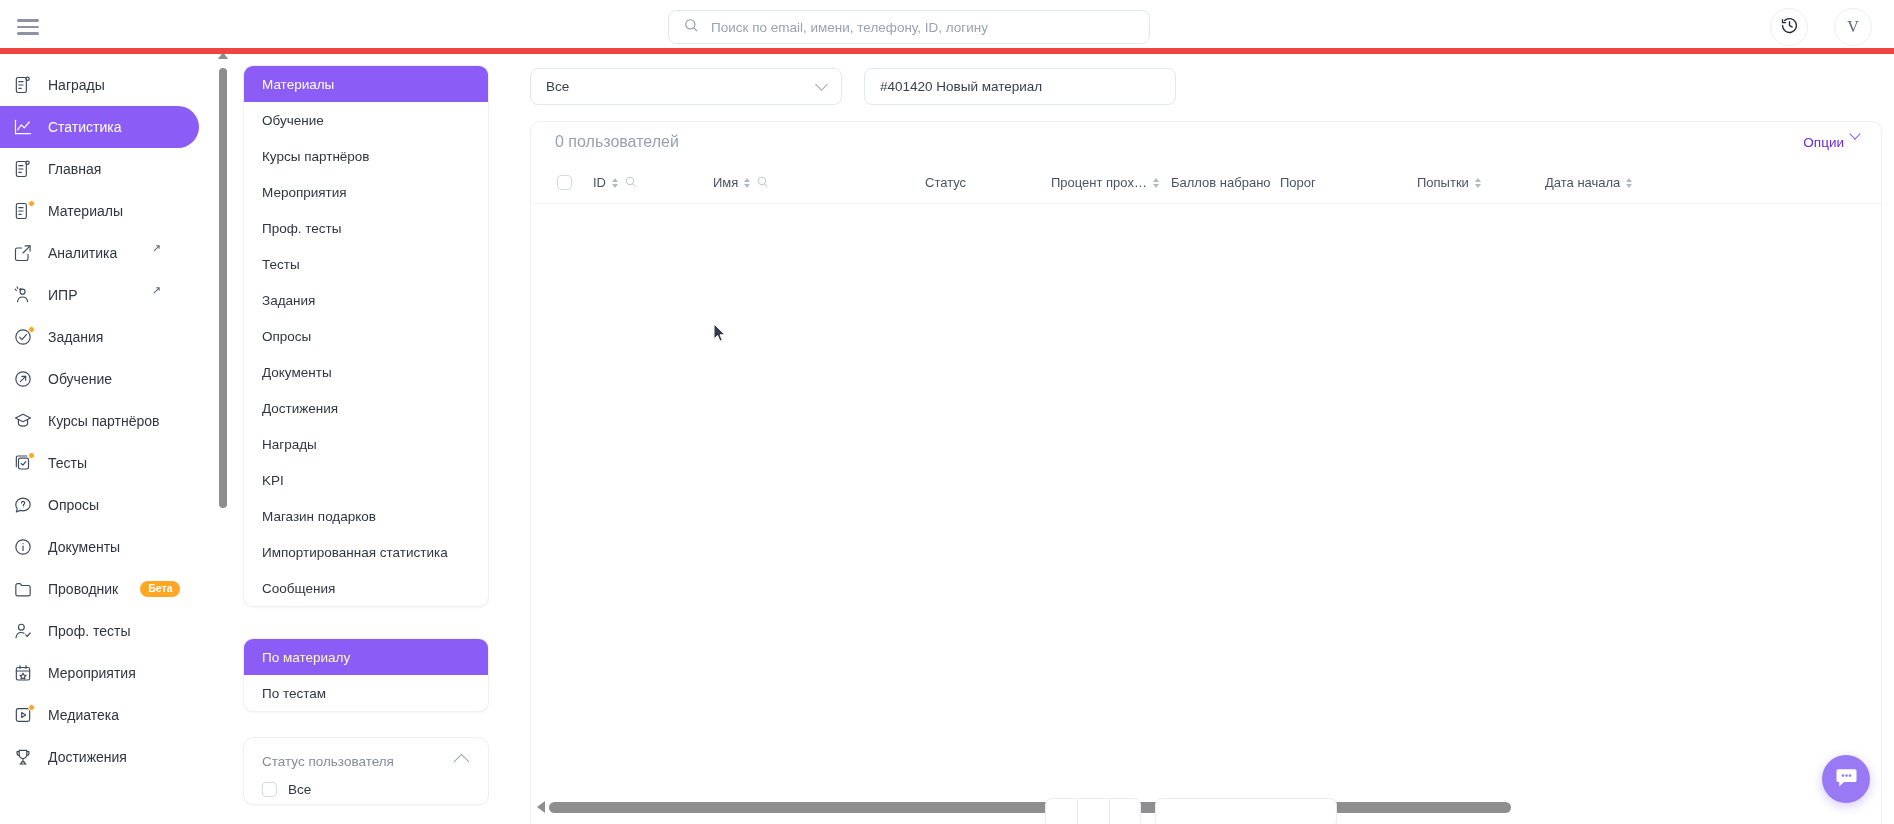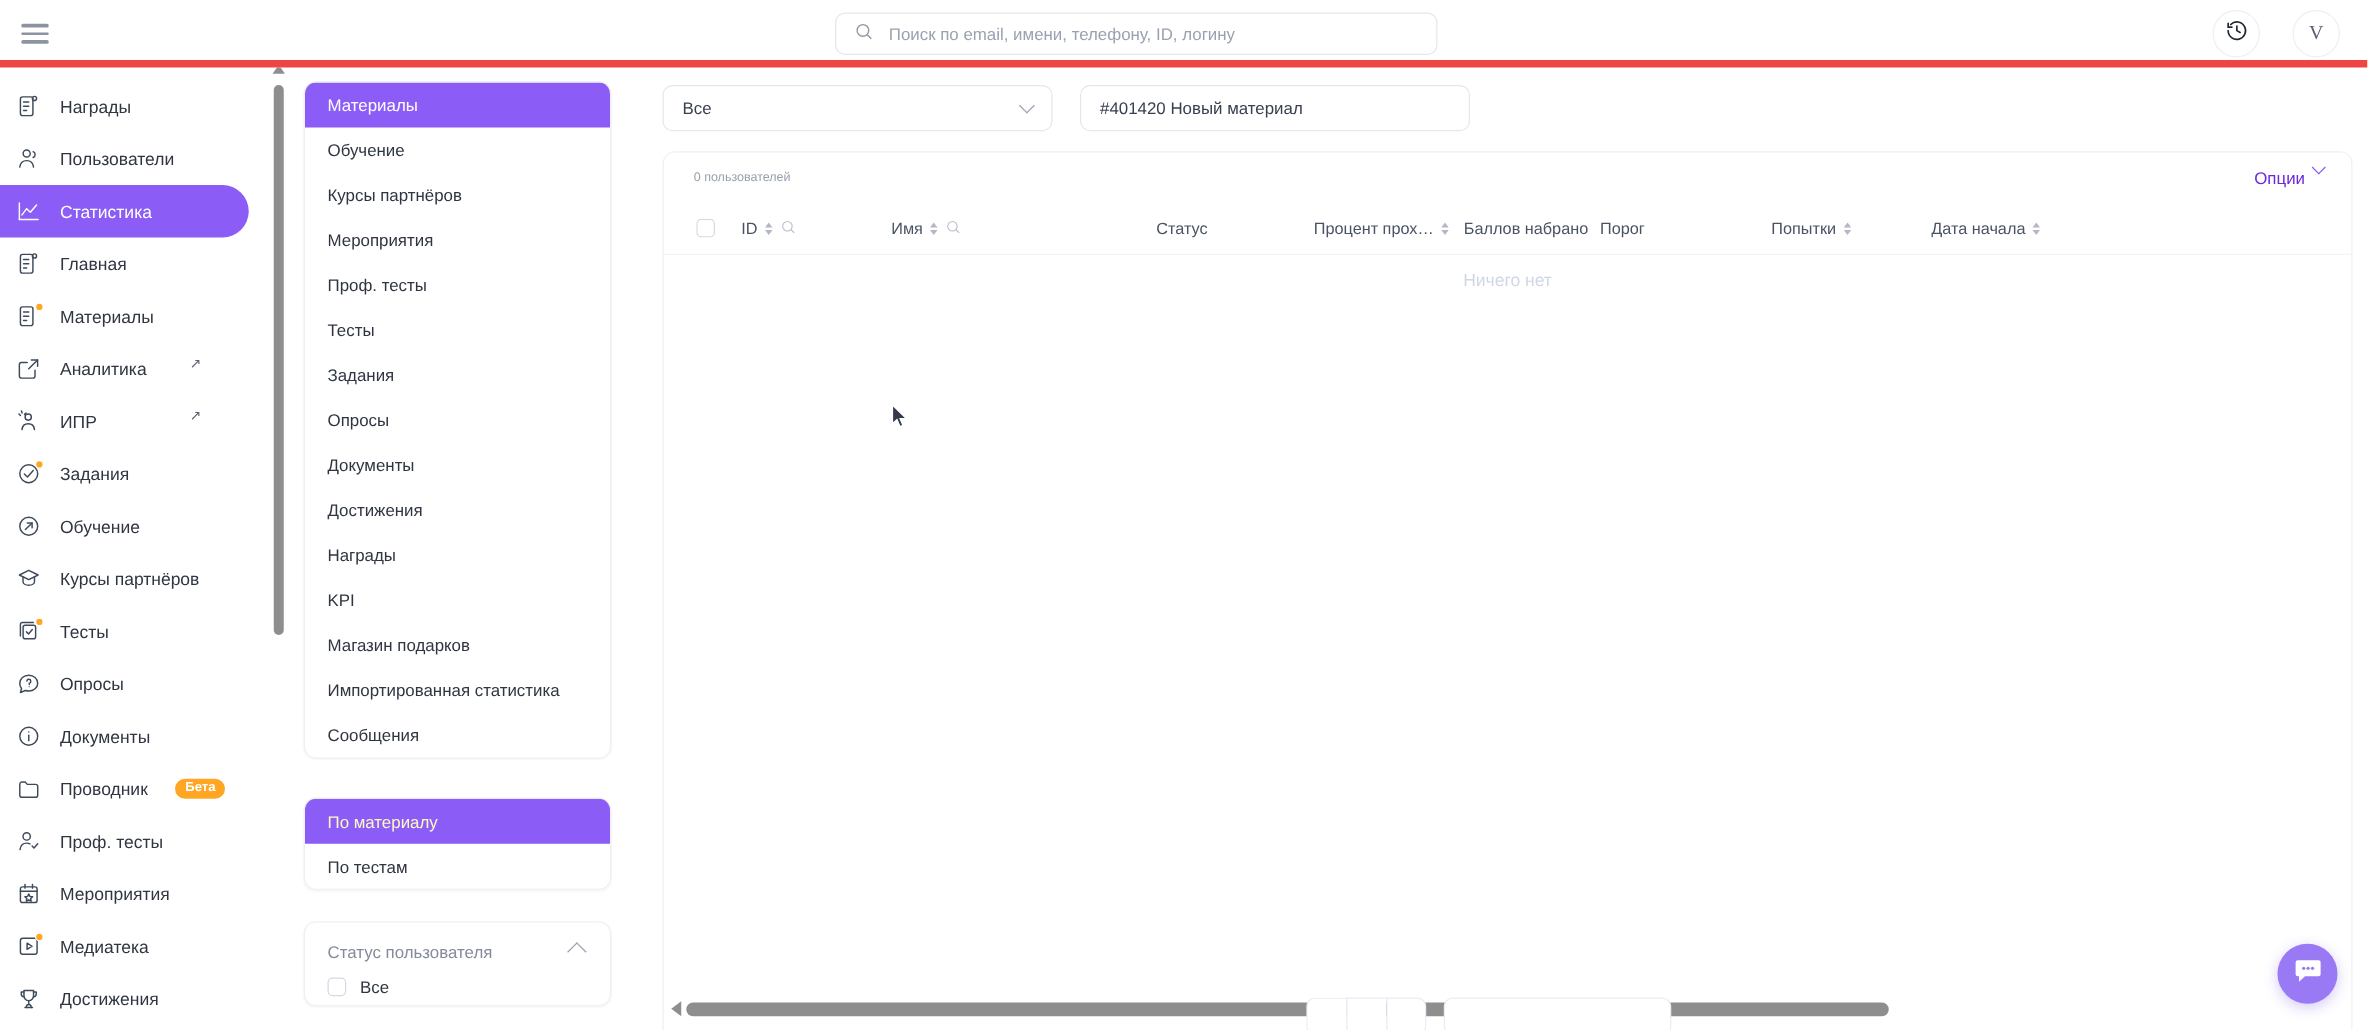--- a/index.html
+++ b/index.html
@@ -214,21 +214,21 @@
     width: 1352px; height: 717px;
     border: 1px solid #eef0f4; border-radius: 10px;
     background: #fff;
     overflow: hidden;
   }
   .table-topbar {
     height: 40px;
     display: flex; align-items: center; justify-content: space-between;
     padding: 0 22px 0 24px;
   }
-  .usercount { font-size: 10px; color: #98a0ae; }
+  .usercount { font-size: 16px; color: #98a0ae; }
   .options-btn {
     display: flex; align-items: flex-start; gap: 7px;
     font-size: 13.5px; color: #6d28d9; cursor: pointer;
   }
   .chev-down-violet {
     width: 8px; height: 8px;
     border-right: 1.6px solid #8b5cf6;
     border-bottom: 1.6px solid #8b5cf6;
     transform: rotate(45deg);
     margin-top: -5px;
@@ -359,30 +359,20 @@
       <span class="ic">
         <svg viewBox="0 0 24 24">
           <rect x="4" y="3" width="12" height="18" rx="2"></rect>
           <line x1="7" y1="8" x2="12" y2="8"></line>
           <line x1="7" y1="12" x2="12" y2="12"></line>
           <line x1="7" y1="16" x2="10" y2="16"></line>
           <circle cx="17.5" cy="4.5" r="2"></circle>
         </svg>
       </span>
       <span>Награды</span>
-    </div>
-    <div class="nav-item">
-      <span class="ic">
-        <svg viewBox="0 0 24 24">
-          <circle cx="10" cy="7" r="3.4"></circle>
-          <path d="M3.4 20c.5-4 3.3-6.2 6.6-6.2S16.1 16 16.6 20"></path>
-          <path d="M16.2 5.2a3 3 0 0 1 0 5.6"></path>
-        </svg>
-      </span>
-      <span>Пользователи</span>
     </div>
     <div class="nav-item active">
       <span class="ic">
         <svg viewBox="0 0 24 24">
           <polyline points="3,20 3,4"></polyline>
           <polyline points="3,20 21,20"></polyline>
           <polyline points="5.5,15.5 10,9.5 13.5,13 19.5,6"></polyline>
         </svg>
       </span>
       <span>Статистика</span>
@@ -701,21 +691,20 @@
         </div>
         <div class="th" style="position: absolute; left: 1014px;">
           <span>Дата начала</span>
           <span class="sort-ic">
             <i class="up"></i>
             <i class="down"></i>
           </span>
         </div>
       </div>
 
-    <div class="empty-msg">Ничего нет</div>
 
     <div class="hscroll-track">
       <div class="hscroll-arrow"></div>
       <div class="hscroll-thumb"></div>
     </div>
 
   </section>
 
   <div class="pagination">
     <div class="pg-group">

